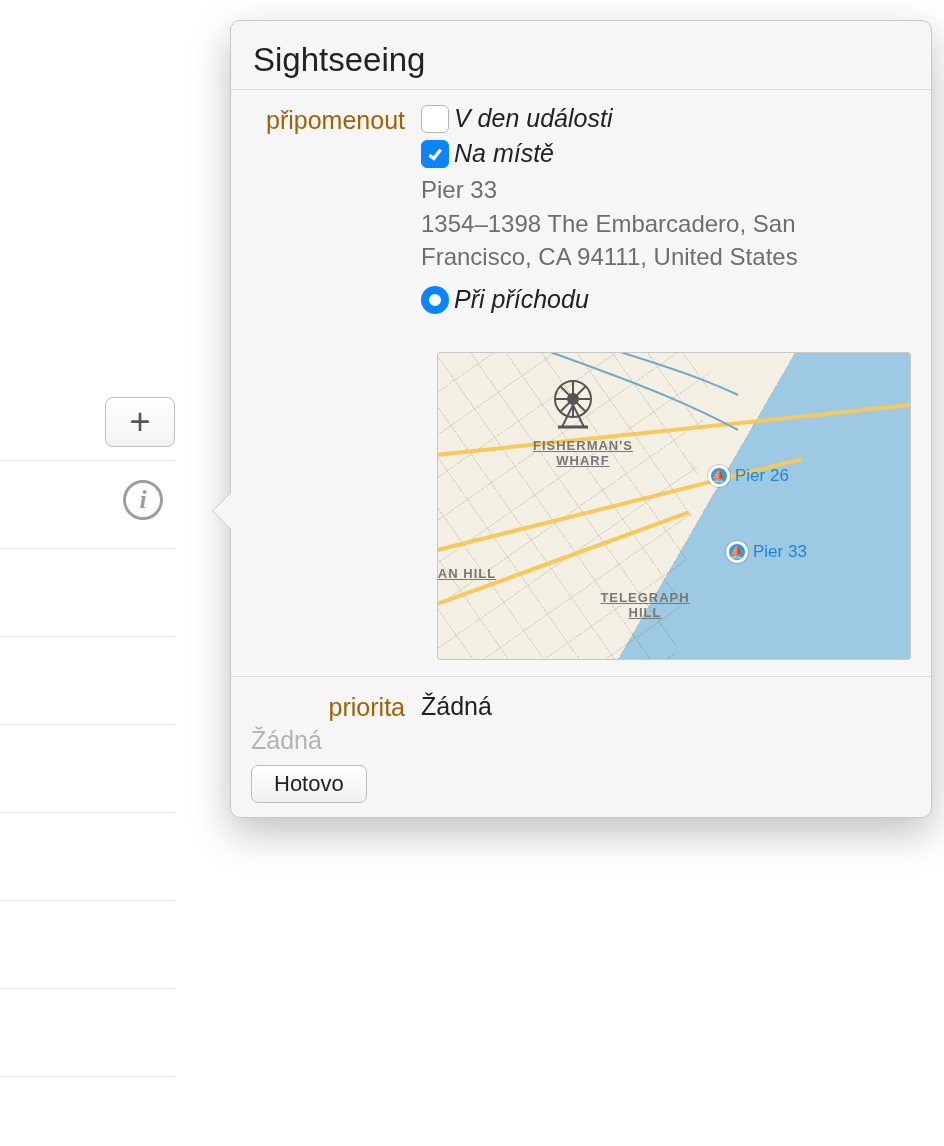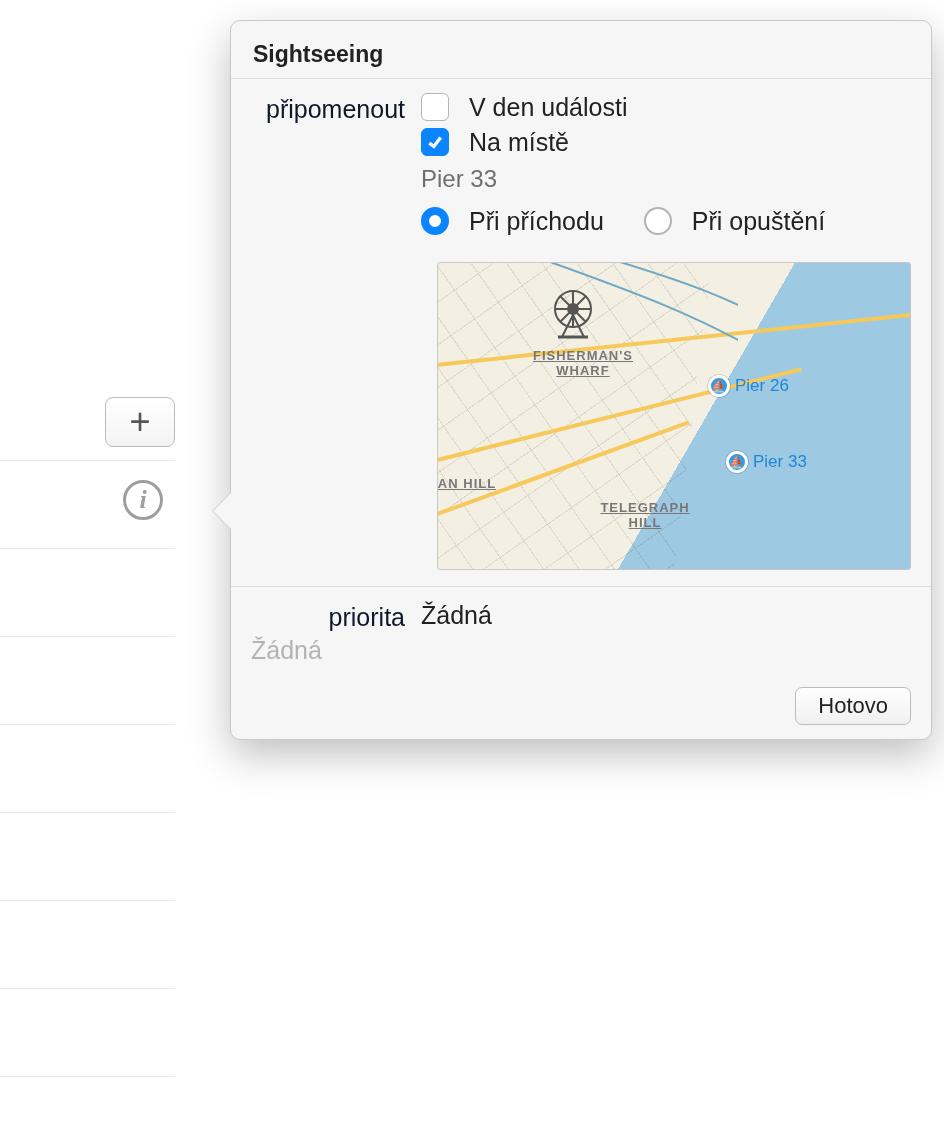--- a/index.html
+++ b/index.html
@@ -76,53 +76,54 @@
     position:absolute;
     left:-18px;
     top: 472px;
     width:0;height:0;
     border-top:18px solid transparent;
     border-bottom:18px solid transparent;
     border-right:18px solid #f6f6f6;
     filter: drop-shadow(-1px 0 0 #c8c8c8);
   }
   .popover .title {
-    font-size: 23px;
-    font-weight: 700;
+    font-size: 33px;
+    font-weight: 400;
     color:#222;
     margin: 8px 2px 10px 2px;
   }
   .hr {
     height:1px;
     background:#dcdcdc;
     margin: 4px -20px 12px -20px;
   }
   .form-row {
     display:flex;
     align-items:flex-start;
     padding: 2px 0;
   }
   .form-label {
     width: 170px;
     text-align: right;
     font-size: 25px;
-    color: #0f172a;
+    color: #a16207;
     padding-right: 16px;
     padding-top: 2px;
   }
   .form-content {
     flex:1;
     font-size: 25px;
     color: #222;
   }
   .checkbox-row, .radio-row {
     display:flex;
-    align-items:flex-start;
-    gap: 20px;
+    align-items:flex-end;
+    gap: 5px;
     margin-bottom: 6px;
+    font-style: italic;
   }
   .chk, .radio {
     width: 28px;
     height: 28px;
     border-radius: 6px;
     border: 1px solid #b4b4b4;
     background:#fff;
     display:flex;align-items:center;justify-content:center;
     flex-shrink:0;
   }
@@ -133,21 +134,21 @@
   .chk svg { width:18px;height:18px; fill:none; stroke:#fff; stroke-width:3; }
   .radio {
     border-radius: 50%;
     border: 2px solid #b4b4b4;
     width:28px;height:28px;
   }
   .radio.checked-outer {
     background:#fff;
     border: 8px solid #0a84ff;
   }
-  .radio-group { display:flex; gap:40px; margin-top:12px; margin-bottom:12px;}
+  .radio-group { display:flex; gap:40px; margin-top:12px; margin-bottom:24px;}
   .addr {
     font-size: 24px;
     color: #6e6e6e;
     line-height: 1.35;
     margin: 2px 0 2px 0;
   }
 
   
   .map {
     margin-left: 186px;
@@ -213,22 +214,22 @@
     width:54px;height:54px;
   }
   .map .paths {
     position:absolute; inset:0;
     pointer-events:none;
   }
 
   .value-placeholder { color:#b3b3b3; }
   .done-row {
     display:flex;
-    justify-content:flex-end;
-    margin-top: 20px;
+    justify-content:flex-start;
+    margin-top: 8px;
   }
   .done-btn {
     background: linear-gradient(#fff,#f0f0f0);
     border:1px solid #bcbcbc;
     border-radius: 7px;
     padding: 5px 22px;
     font-size: 22px;
     color:#222;
   }
 </style>
@@ -265,29 +266,26 @@
       </div>
       <div class="checkbox-row">
         <div class="chk checked">
           <svg viewBox="0 0 16 16">
               <polyline points="3,9 7,12 13,4"></polyline>
             </svg>
         </div>
         <span>Na místě</span>
       </div>
       <div class="addr">Pier 33</div>
+      <div class="addr">1354–1398 The Embarcadero, San Francisco, CA  94111, United States</div>
 
       <div class="radio-group">
         <div class="radio-row">
           <div class="radio checked-outer"></div>
           <span>Při příchodu</span>
-        </div>
-        <div class="radio-row">
-          <div class="radio"></div>
-          <span>Při opuštění</span>
         </div>
       </div>
     </div>
   </div>
 
   <div class="map">
     <div class="grid"></div>
     <div class="road-yellow"></div>
     <div class="road-yellow r2"></div>
     <div class="road-yellow r3"></div>
@@ -317,21 +315,21 @@
       <span>Pier 26</span>
     </div>
     <div class="poi" style="left:288px; top:188px">
       <div class="dot ferry">⛵</div>
       <span>Pier 33</span>
     </div>
   </div>
 
   <div class="hr"></div>
 
-  <div class="form-row" style="">
+  <div class="form-row" style="align-items:center">
     <div class="form-label">priorita</div>
     <div class="form-content">Žádná</div>
   </div>
   <div class="form-row" style="align-items:center">
     <div class="form-content value-placeholder">Žádná</div>
   </div>
 
   <div class="done-row">
     <button class="done-btn">
       <span>Hotovo</span>

